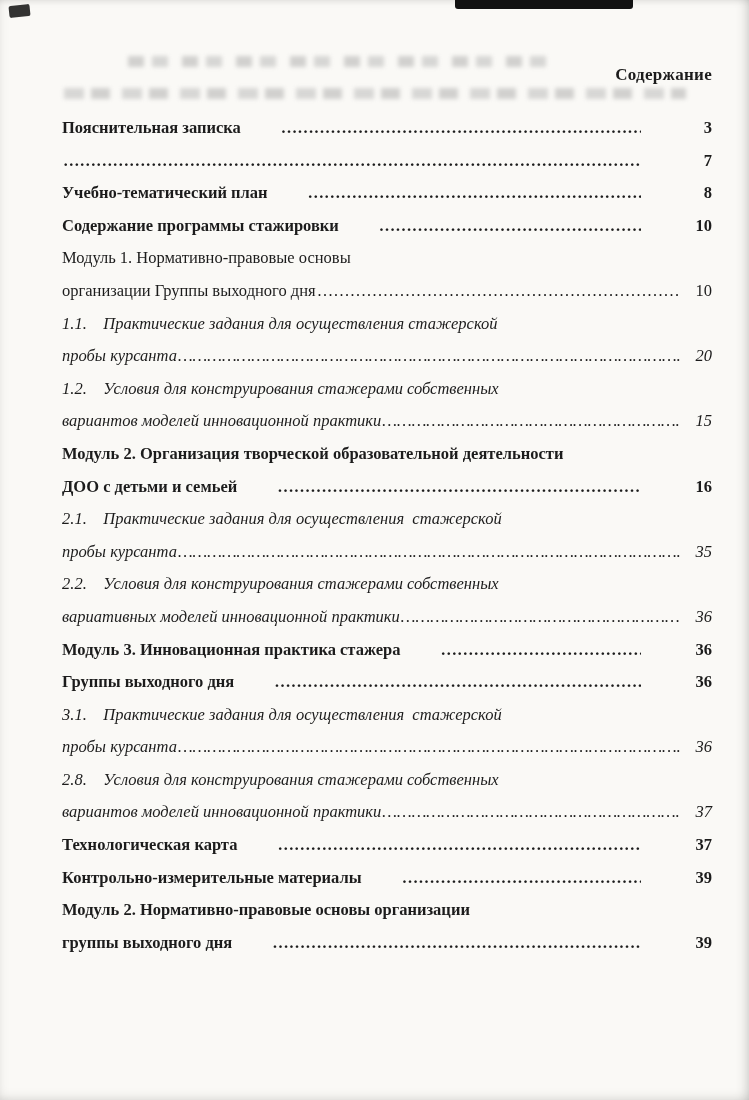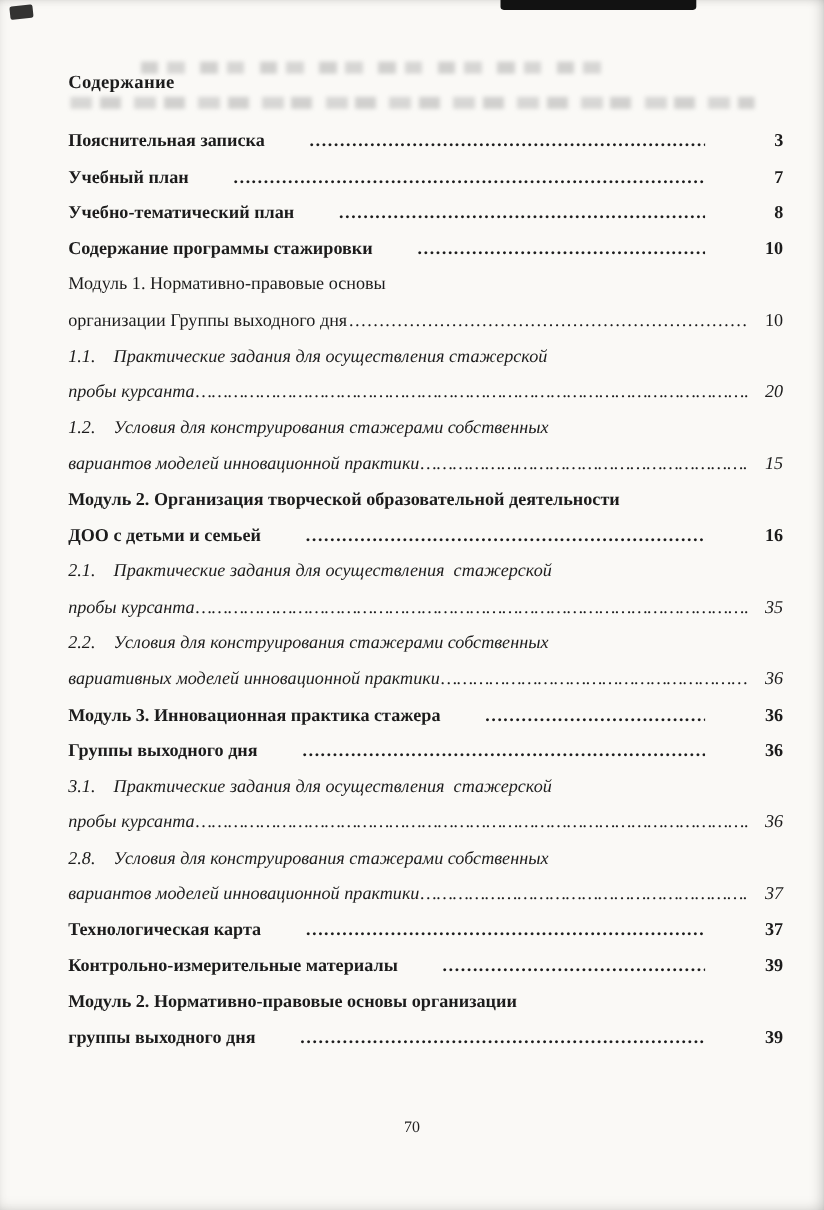--- a/index.html
+++ b/index.html
@@ -26,21 +26,21 @@
     background:#1d1d1d;border-radius:2px;transform:rotate(-6deg);
     opacity:.9;
   }
   .bleed{position:absolute;height:11px;filter:blur(2px);opacity:.38;pointer-events:none;}
   .bleed-1{top:56px;left:128px;width:430px;
     background:repeating-linear-gradient(90deg,#8f8f8f 0 16px,transparent 16px 24px,#9e9e9e 24px 40px,transparent 40px 54px);}
   .bleed-2{top:88px;left:64px;width:622px;
     background:repeating-linear-gradient(90deg,#a0a0a0 0 20px,transparent 20px 27px,#8f8f8f 27px 46px,transparent 46px 58px);}
   .content{position:absolute;top:64px;left:62px;right:37px;}
   .doc-title{
-    text-align:left;font-weight:bold;font-size:17px;line-height:22px;
+    text-align:right;font-weight:bold;font-size:17px;line-height:22px;
     letter-spacing:.3px;
   }
   .toc-list{margin-top:26px;}
   .toc-line{display:flex;align-items:baseline;line-height:32.6px;font-size:16.5px;}
   .toc-text{white-space:pre;}
   .toc-leader{flex:1;overflow:hidden;white-space:nowrap;min-width:0;padding:0 2px 0 1px;}
   .toc-leader::after{content:"……………………………………………………………………………………………………………………………………………………";}
   .toc-page{white-space:pre;min-width:28px;text-align:right;padding-left:4px;}
   .style-bold{font-weight:bold;gap:39px;}
   .style-italic{font-style:italic;}
@@ -64,21 +64,20 @@
     <div class="doc-title">Содержание</div>
 
     <div class="toc-list">
   <div class="toc-line style-bold">
     <span class="toc-text">Пояснительная записка</span>
     <span class="toc-leader"></span>
     <span class="toc-page">3</span>
   </div>
 
   <div class="toc-line style-bold">
-    <span class="toc-text">Учебный план</span>
     <span class="toc-leader"></span>
     <span class="toc-page">7</span>
   </div>
 
   <div class="toc-line style-bold">
     <span class="toc-text">Учебно-тематический план</span>
     <span class="toc-leader"></span>
     <span class="toc-page">8</span>
   </div>
 
@@ -215,14 +214,13 @@
   </div>
 
   <div class="toc-line style-bold">
     <span class="toc-text">группы выходного дня</span>
     <span class="toc-leader"></span>
     <span class="toc-page">39</span>
   </div>
 </div>
   </div>
 
-  <div class="footer-page">70</div>
 </div>
 
 </body></html>

